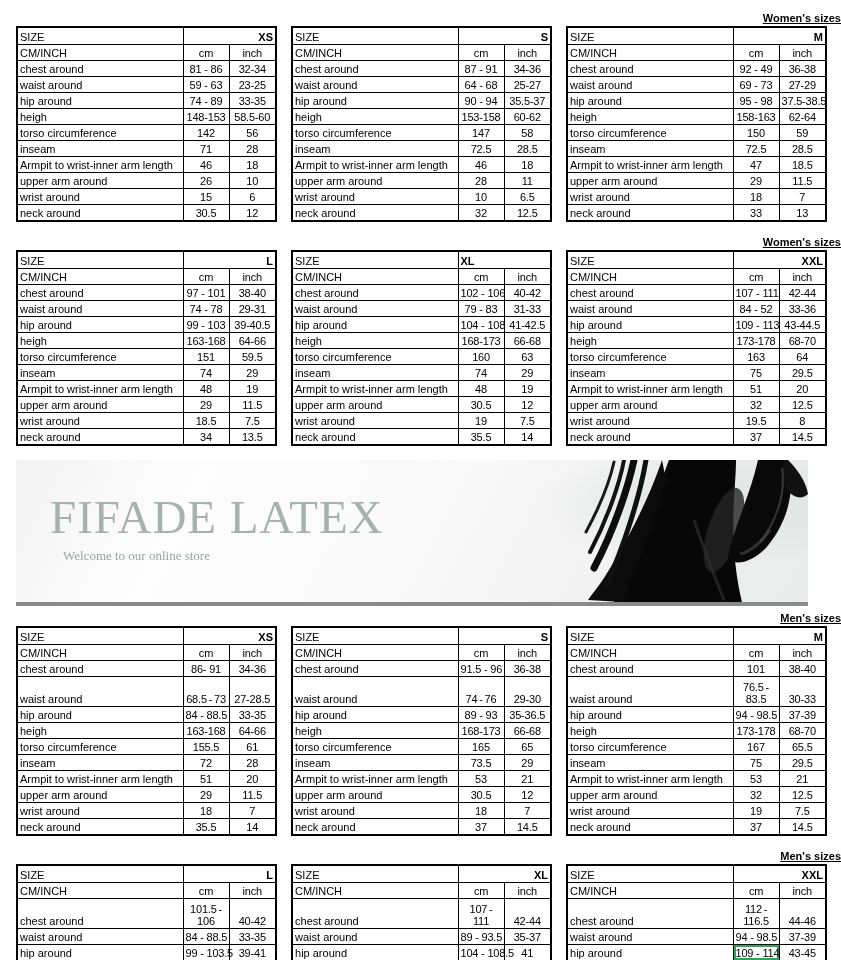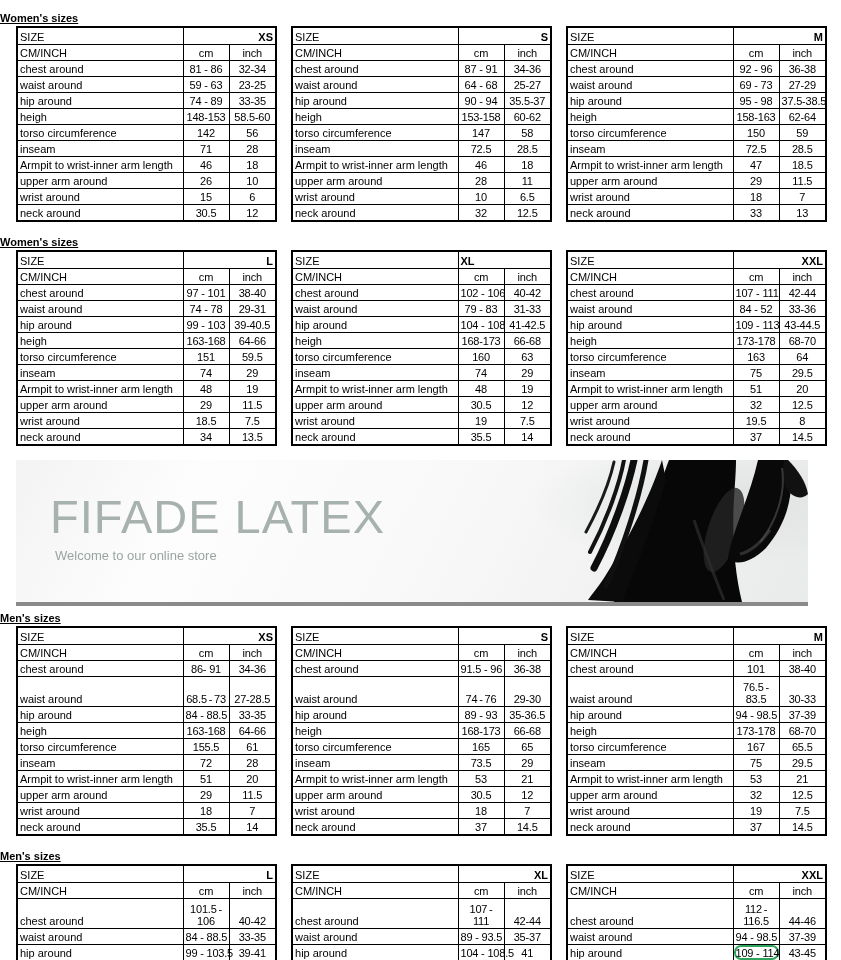--- a/index.html
+++ b/index.html
@@ -6,27 +6,28 @@
     margin: 0; padding: 0;
     width: 841px; height: 960px;
     background: #ffffff;
     overflow: hidden;
     font-family: "Liberation Sans", sans-serif;
     color: #000;
   }
   .page { padding-top: 12px; }
 
   .section-title {
-    text-align: left;
+    text-align: right;
     font-size: 11px;
     font-weight: bold;
     text-decoration: underline;
     height: 13px;
     line-height: 13px;
     margin-bottom: 1px;
+    margin-left: 37px;
   }
   .tables-row {
     display: flex;
     gap: 14px;
     margin-left: 16px;
     margin-bottom: 14px;
   }
 
   table.size-table {
     border-collapse: collapse;
@@ -52,44 +53,45 @@
     text-align: center;
     font-size: 10.5px;
     letter-spacing: -0.2px;
   }
   td.val.nowrap { white-space: nowrap; }
   td.val.wrap   { white-space: normal; word-spacing: -1px; }
   tr.size-row td { height: 15px; }
   td.size-val { text-align: right; font-weight: bold; font-size: 11px; }
   td.size-val.left { text-align: left; }
   tr.tall td { height: 28px; }
-  td.selected { box-shadow: inset 0 0 0 2px var(--selcolor); border-radius: 7px; }
+  td.selected { box-shadow: inset 0 0 0 2px var(--selcolor); }
 
   
   .banner {
     position: relative;
     margin: 8px 12px 6px 16px;
     width: 792px;
     height: 146px;
     background:
       radial-gradient(ellipse 260px 90px at 88% 30%, rgba(210,214,212,0.55), rgba(210,214,212,0) 70%),
       linear-gradient(118deg, #f2f3f2 0%, #fdfdfd 22%, #f7f8f7 55%, #e9ebea 100%);
+    font-family: Liberation Serif, serif;
   }
   .banner-title {
     position: absolute;
     left: 34px; top: 32px;
     font-size: 47px;
     line-height: 50px;
     font-weight: 400;
     letter-spacing: 1px;
     color: var(--bannertitle);
   }
   .banner-subtitle {
     position: absolute;
-    left: 39px; top: 88px;
+    left: 47px; top: 88px;
     font-size: 13px;
     color: var(--bannersub);
   }
   .banner-photo {
     position: absolute;
     right: -16px; top: 0;
     width: 250px; height: 142px;
   }
   .banner-strip {
     position: absolute;
@@ -252,21 +254,21 @@
             <td class="lbl">SIZE</td>
             <td class="size-val" colspan="2">M</td>
           </tr>
           <tr class="unit-row">
             <td class="lbl">CM/INCH</td>
             <td class="val nowrap">cm</td>
             <td class="val nowrap">inch</td>
           </tr>
           <tr>
             <td class="lbl">chest around</td>
-            <td class="val nowrap">92 - 96</td>
+            <td class="val nowrap">92 - 49</td>
             <td class="val nowrap">36-38</td>
           </tr>
           <tr>
             <td class="lbl">waist around</td>
             <td class="val nowrap">69 - 73</td>
             <td class="val nowrap">27-29</td>
           </tr>
           <tr>
             <td class="lbl">hip around</td>
             <td class="val nowrap">95 - 98</td>

